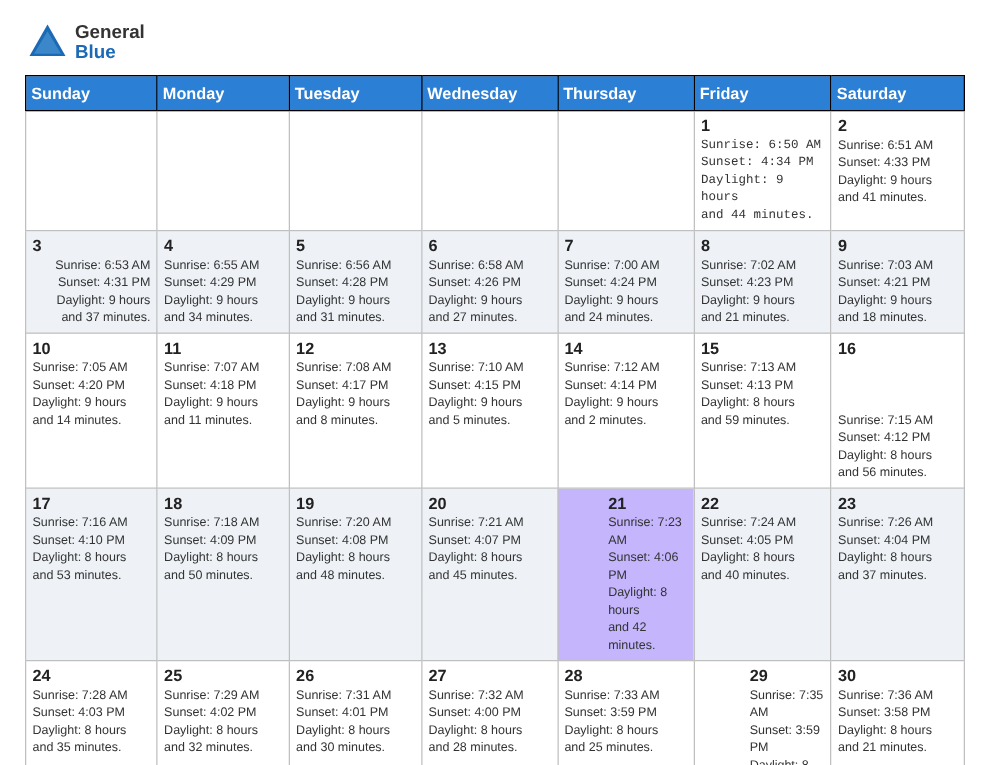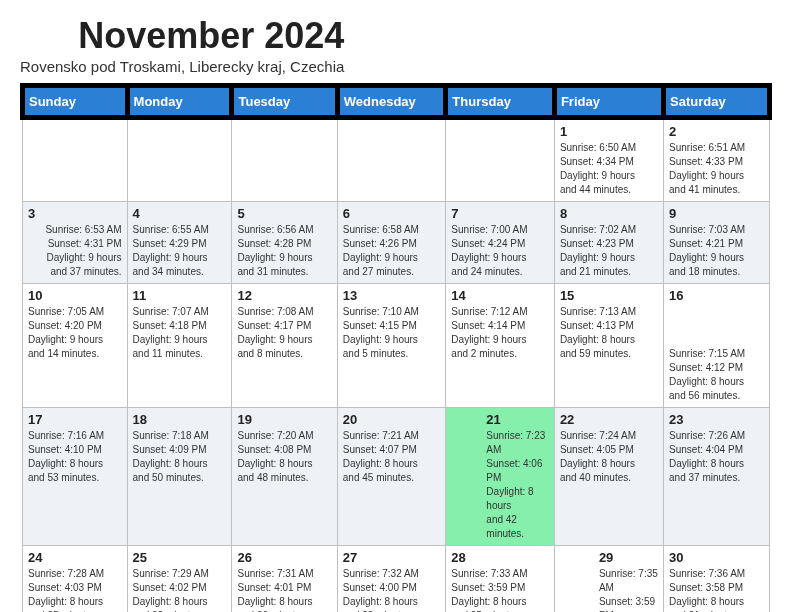--- a/index.html
+++ b/index.html
@@ -59,21 +59,21 @@
       border-collapse: collapse;
       margin-top: 8px;
     }
     .calendar th {
       background-color: #2b7fd4;
       color: #fff;
       font-size: 13px;
       font-weight: bold;
       padding: 6px 4px;
       text-align: left;
-      border: 5px solid #000000;
+      border: 1px solid #000000;
     }
     .calendar td {
       border: 1px solid #c0c0c0;
       vertical-align: top;
       padding: 4px 5px;
       width: 113px;
       min-height: 70px;
       font-size: 10.5px;
       background: #fff;
     }
@@ -97,23 +97,29 @@
     }
     .empty-cell {
       background: #fff !important;
     }
     .calendar thead tr th { background: #2b7fd4; }
   </style>
 </head>
 <body>
 
 <div class="header-section">
-  <div class="title-section">
-    <div class="month-title">November 2024</div>
-    <div class="location-title">Rovensko pod Troskami, Liberecky kraj, Czechia</div>
+  <div class="logo">
+    <svg class="logo-icon" viewBox="0 0 40 40">
+      <polygon points="20,4 36,32 4,32" fill="#1a6ab5"></polygon>
+      <polygon points="20,10 32,30 8,30" fill="#5ba3e0" opacity="0.5"></polygon>
+    </svg>
+    <div class="logo-text">
+      <span class="logo-general">General</span>
+      <span class="logo-blue">Blue</span>
+    </div>
   </div>
 </div>
 
 <table class="calendar">
   <thead>
     <tr>
     <th>Sunday</th>
         <th>Monday</th>
         <th>Tuesday</th>
         <th>Wednesday</th>
@@ -124,21 +130,21 @@
   </thead>
   <tbody id="calendar-body">
   <tr>
         <td class="empty-cell"></td>
         <td class="empty-cell"></td>
         <td class="empty-cell"></td>
         <td class="empty-cell"></td>
         <td class="empty-cell"></td>
         <td style="background: rgb(255, 255, 255);">
           <span class="day-number">1</span>
-          <div class="day-info" style="white-space: pre-line;">Sunrise: 6:50 AM
+          <div class="day-info" style="white-space: pre-line; font-family: Liberation Mono, monospace;">Sunrise: 6:50 AM
 Sunset: 4:34 PM
 Daylight: 9 hours
 and 44 minutes.</div>
         </td>
         <td style="background: rgb(255, 255, 255);">
           <span class="day-number">2</span>
           <div class="day-info" style="white-space: pre-line;">Sunrise: 6:51 AM
 Sunset: 4:33 PM
 Daylight: 9 hours
 and 41 minutes.</div>
@@ -268,21 +274,21 @@
 Daylight: 8 hours
 and 48 minutes.</div>
         </td>
         <td style="background: rgb(238, 242, 247);">
           <span class="day-number">20</span>
           <div class="day-info" style="white-space: pre-line;">Sunrise: 7:21 AM
 Sunset: 4:07 PM
 Daylight: 8 hours
 and 45 minutes.</div>
         </td>
-        <td style="background: #86efac; padding-left: 40px;">
+        <td style="background: #c4b5fd; padding-left: 40px;">
           <span class="day-number">21</span>
           <div class="day-info" style="white-space: pre-line;">Sunrise: 7:23 AM
 Sunset: 4:06 PM
 Daylight: 8 hours
 and 42 minutes.</div>
         </td>
         <td style="background: rgb(238, 242, 247);">
           <span class="day-number">22</span>
           <div class="day-info" style="white-space: pre-line;">Sunrise: 7:24 AM
 Sunset: 4:05 PM

